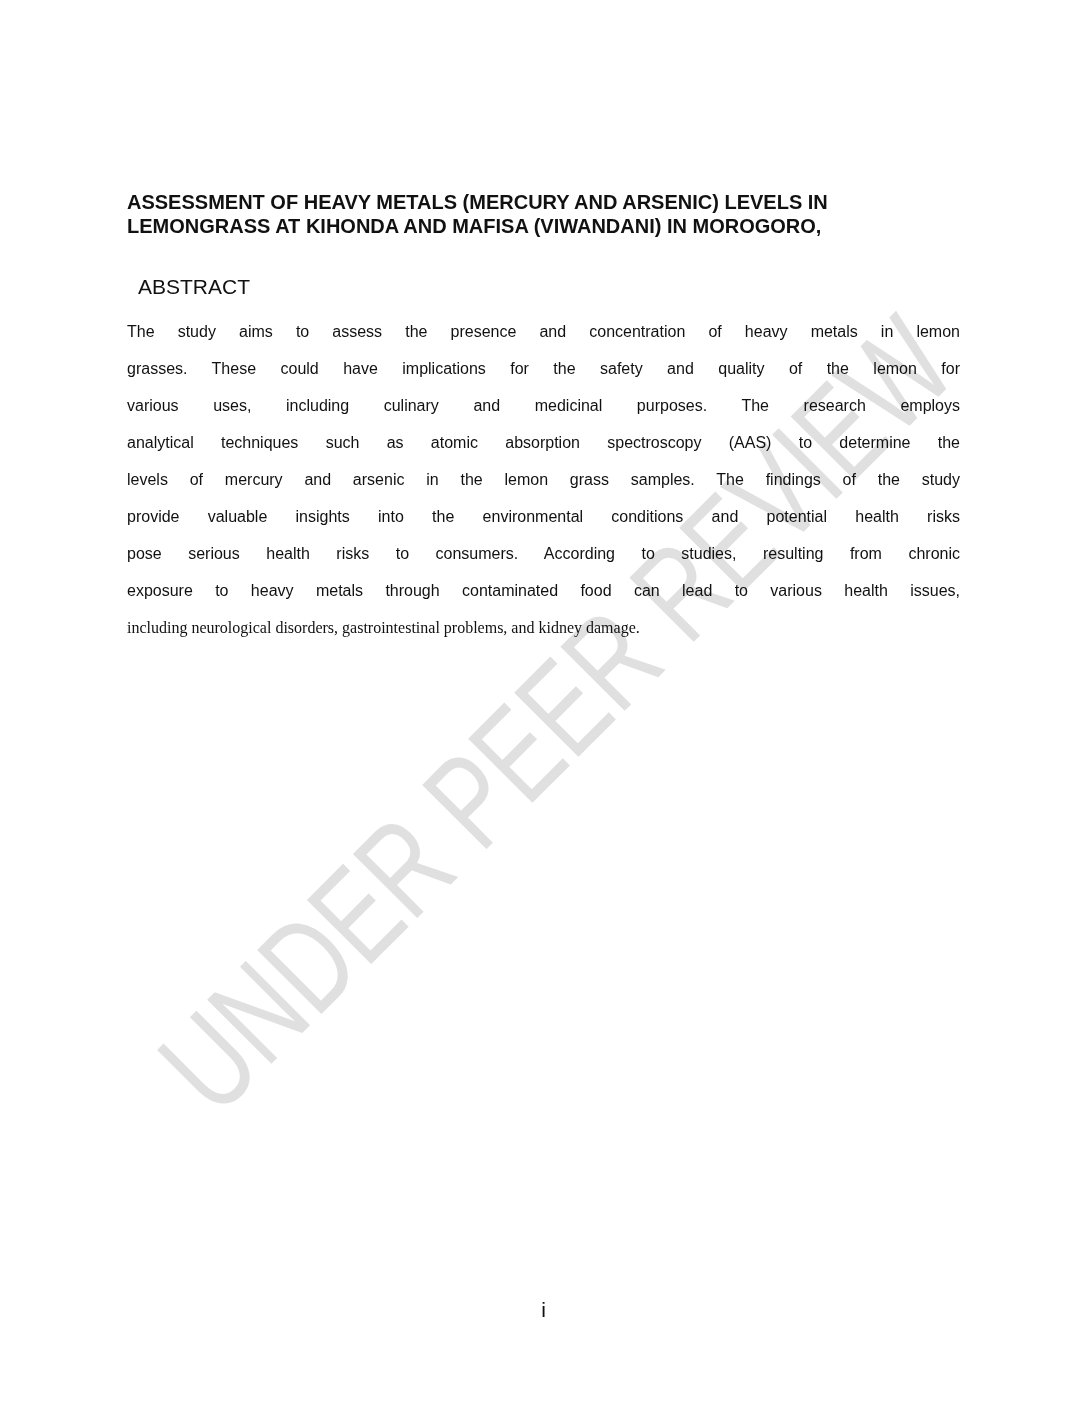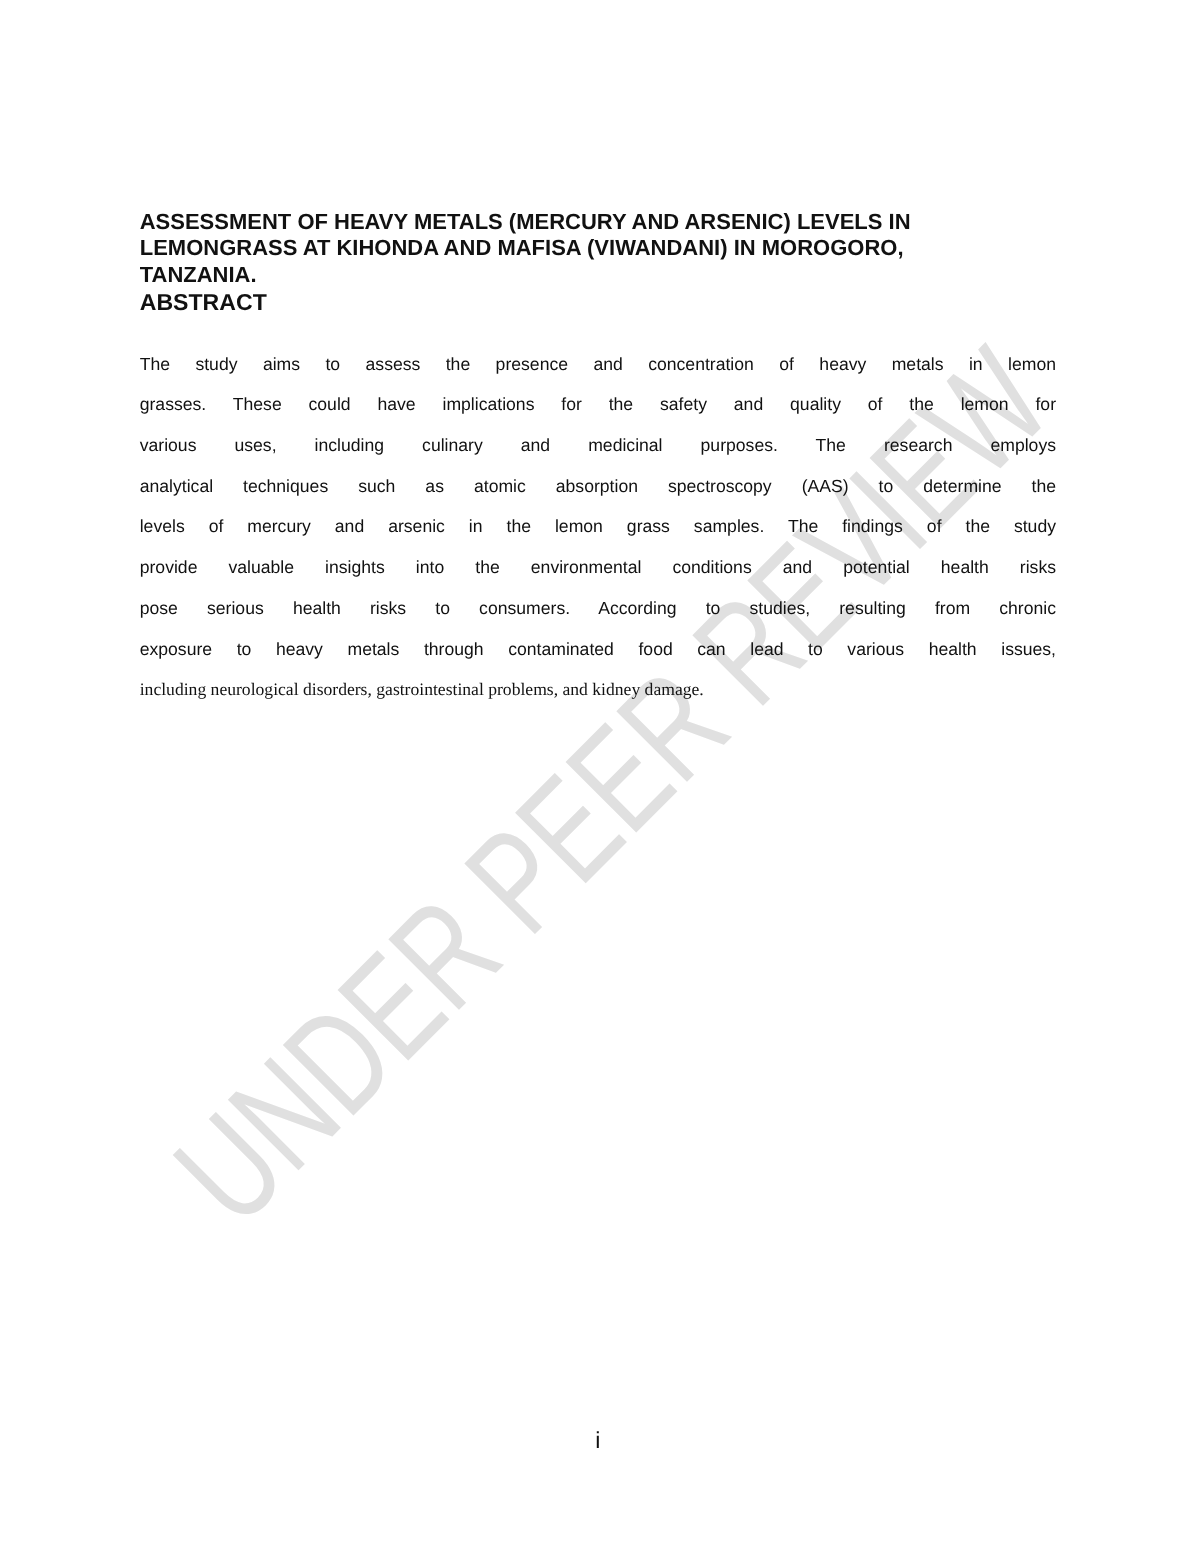--- a/index.html
+++ b/index.html
@@ -44,23 +44,23 @@
     font-size: 20px;
     font-weight: bold;
     line-height: 24px;
     color: var(--text);
     margin-top: 34px;
   }
   .section-heading {
     position: absolute;
     left: 127px;
     top: 264px;
-    margin: 0;
+    margin: 11px;
     font-size: 21px;
-    font-weight: bold;
+    font-weight: normal;
     line-height: 24px;
     color: var(--text);
   }
   .paragraph {
     position: absolute;
     left: 127px;
     top: 313px;
     width: 833px;
     font-size: 16px;
     color: var(--text);
@@ -92,21 +92,20 @@
 
 <div class="page">
 
   <div class="watermark">UNDER PEER REVIEW</div>
 
   <div class="content">
 
     <div class="title-block">
       <div>ASSESSMENT OF HEAVY METALS (MERCURY AND ARSENIC) LEVELS IN</div>
       <div>LEMONGRASS AT KIHONDA AND MAFISA (VIWANDANI) IN MOROGORO,</div>
-      <div>TANZANIA.</div>
     </div>
 
     <h2 class="section-heading">ABSTRACT</h2>
 
     <div class="paragraph">
       <div class="jline">The study aims to assess the presence and concentration of heavy metals in lemon</div>
       <div class="jline">grasses. These could have implications for the safety and quality of the lemon for</div>
       <div class="jline">various uses, including culinary and medicinal purposes. The research employs</div>
       <div class="jline">analytical techniques such as atomic absorption spectroscopy (AAS) to determine the</div>
       <div class="jline">levels of mercury and arsenic in the lemon grass samples. The findings of the study</div>

